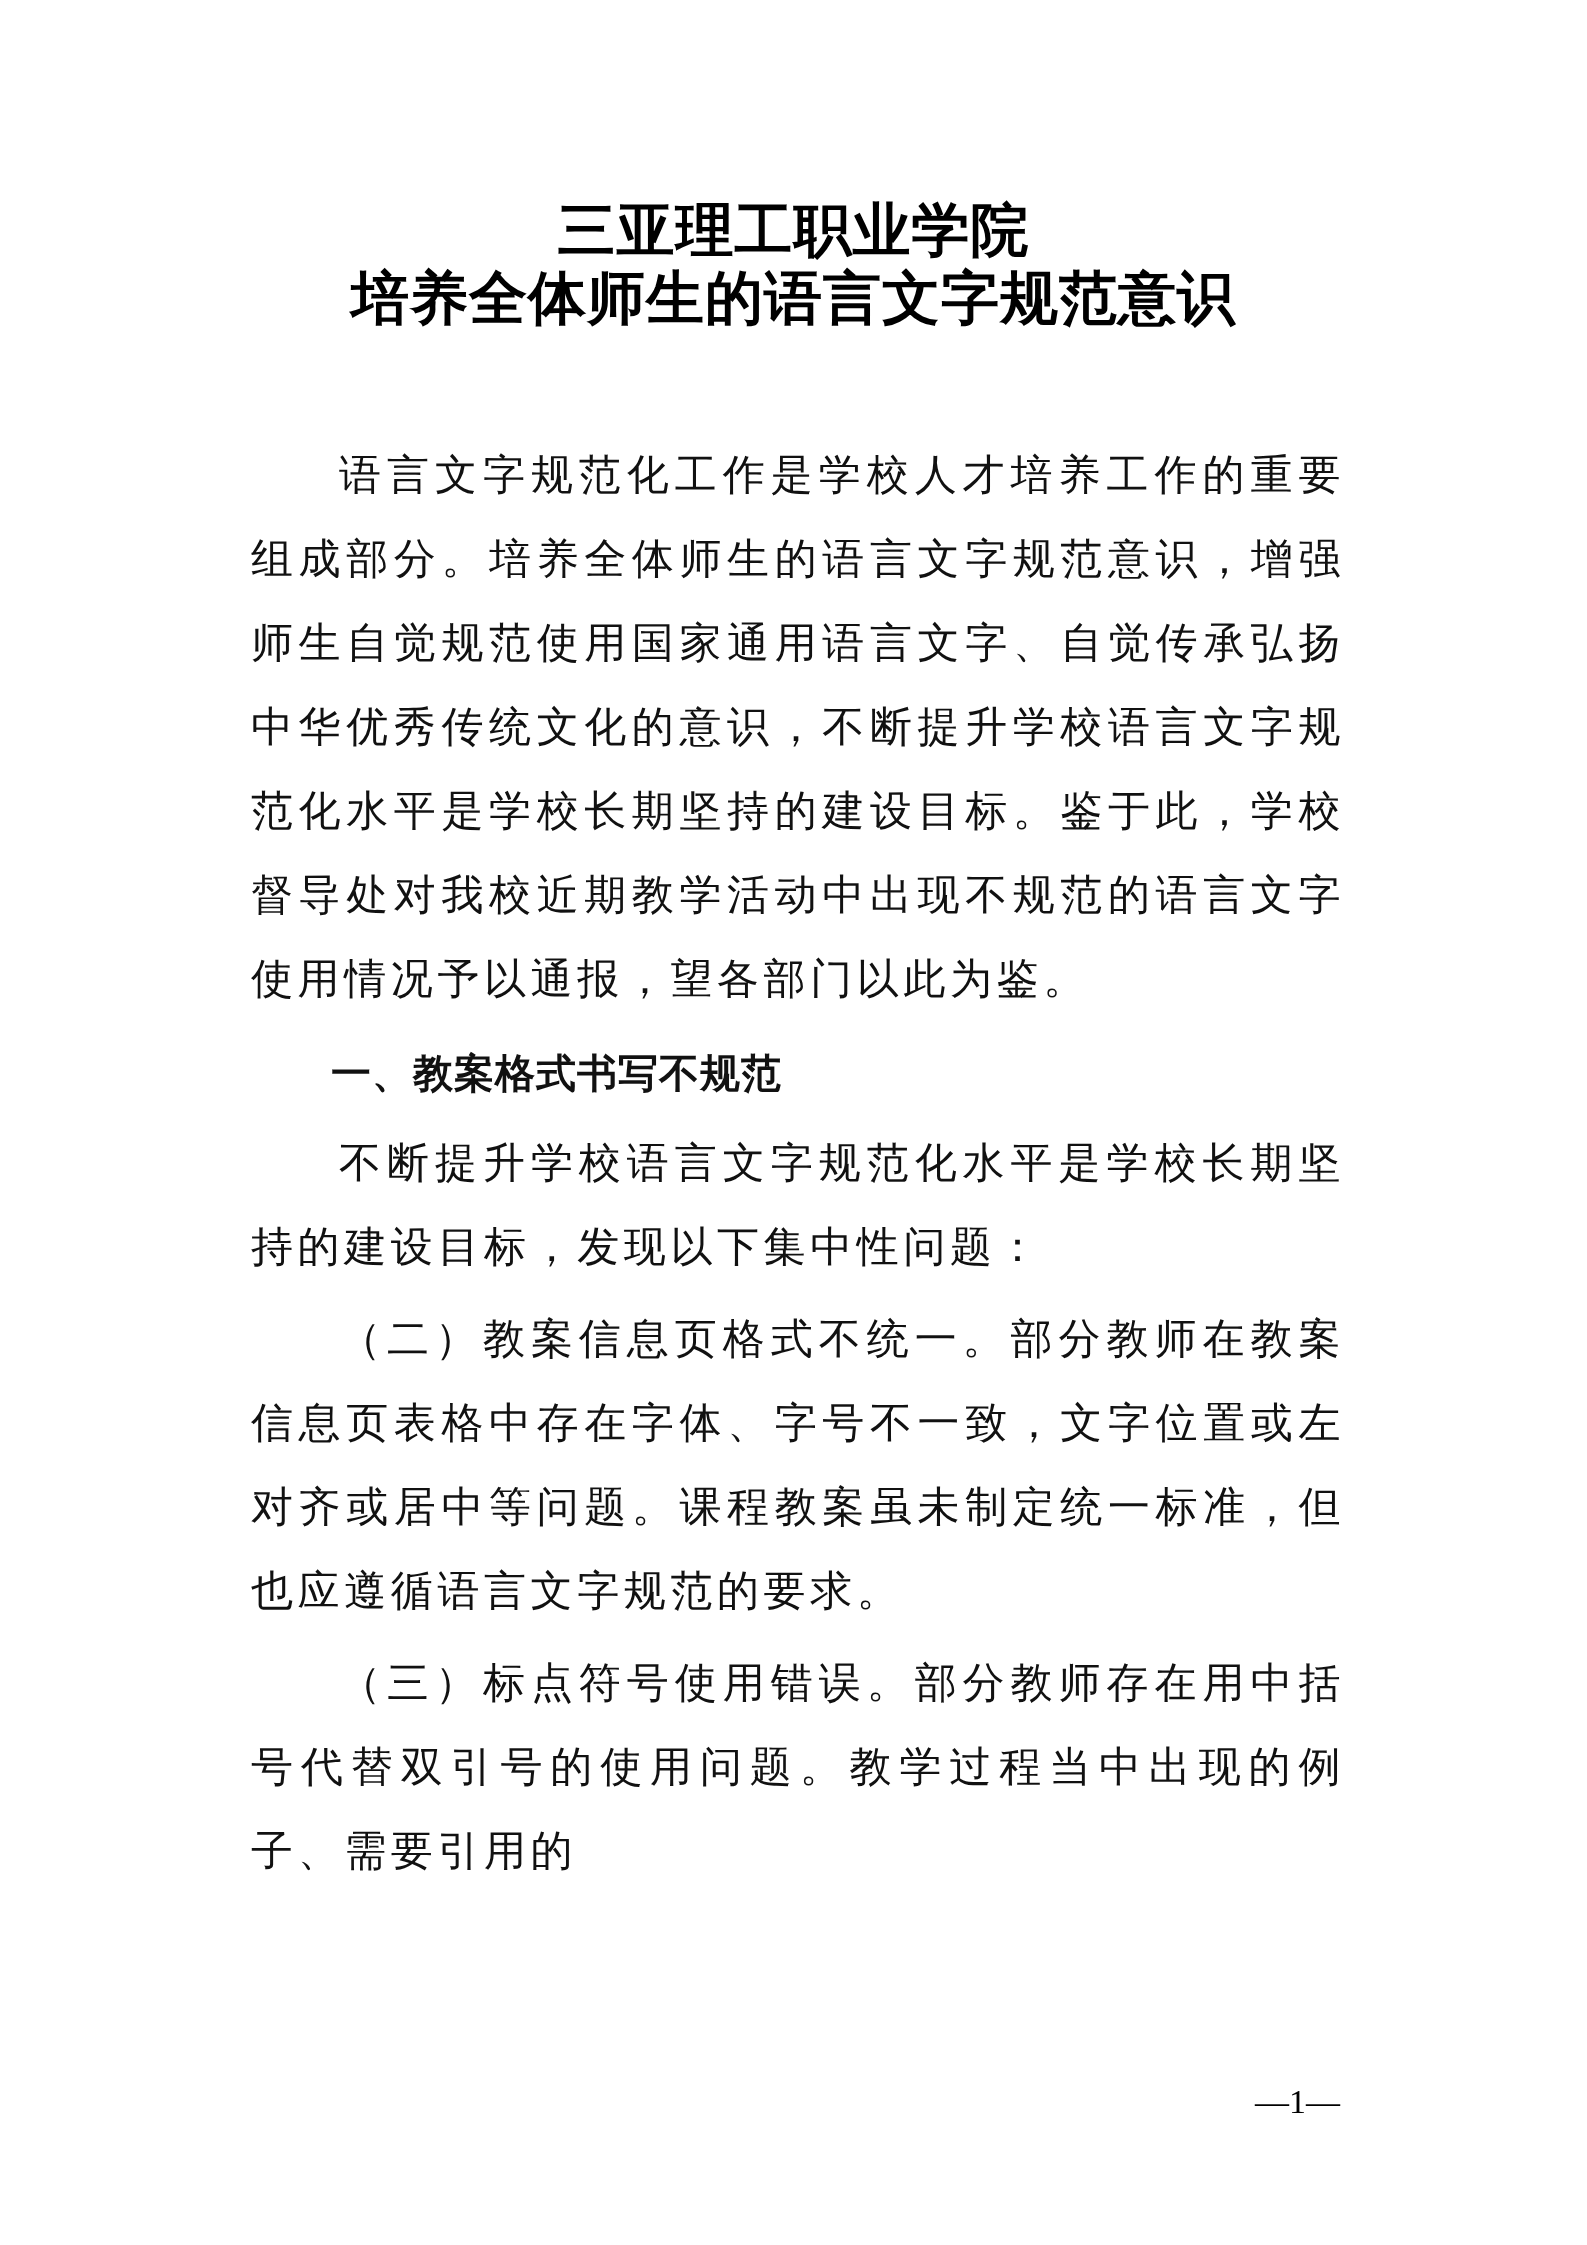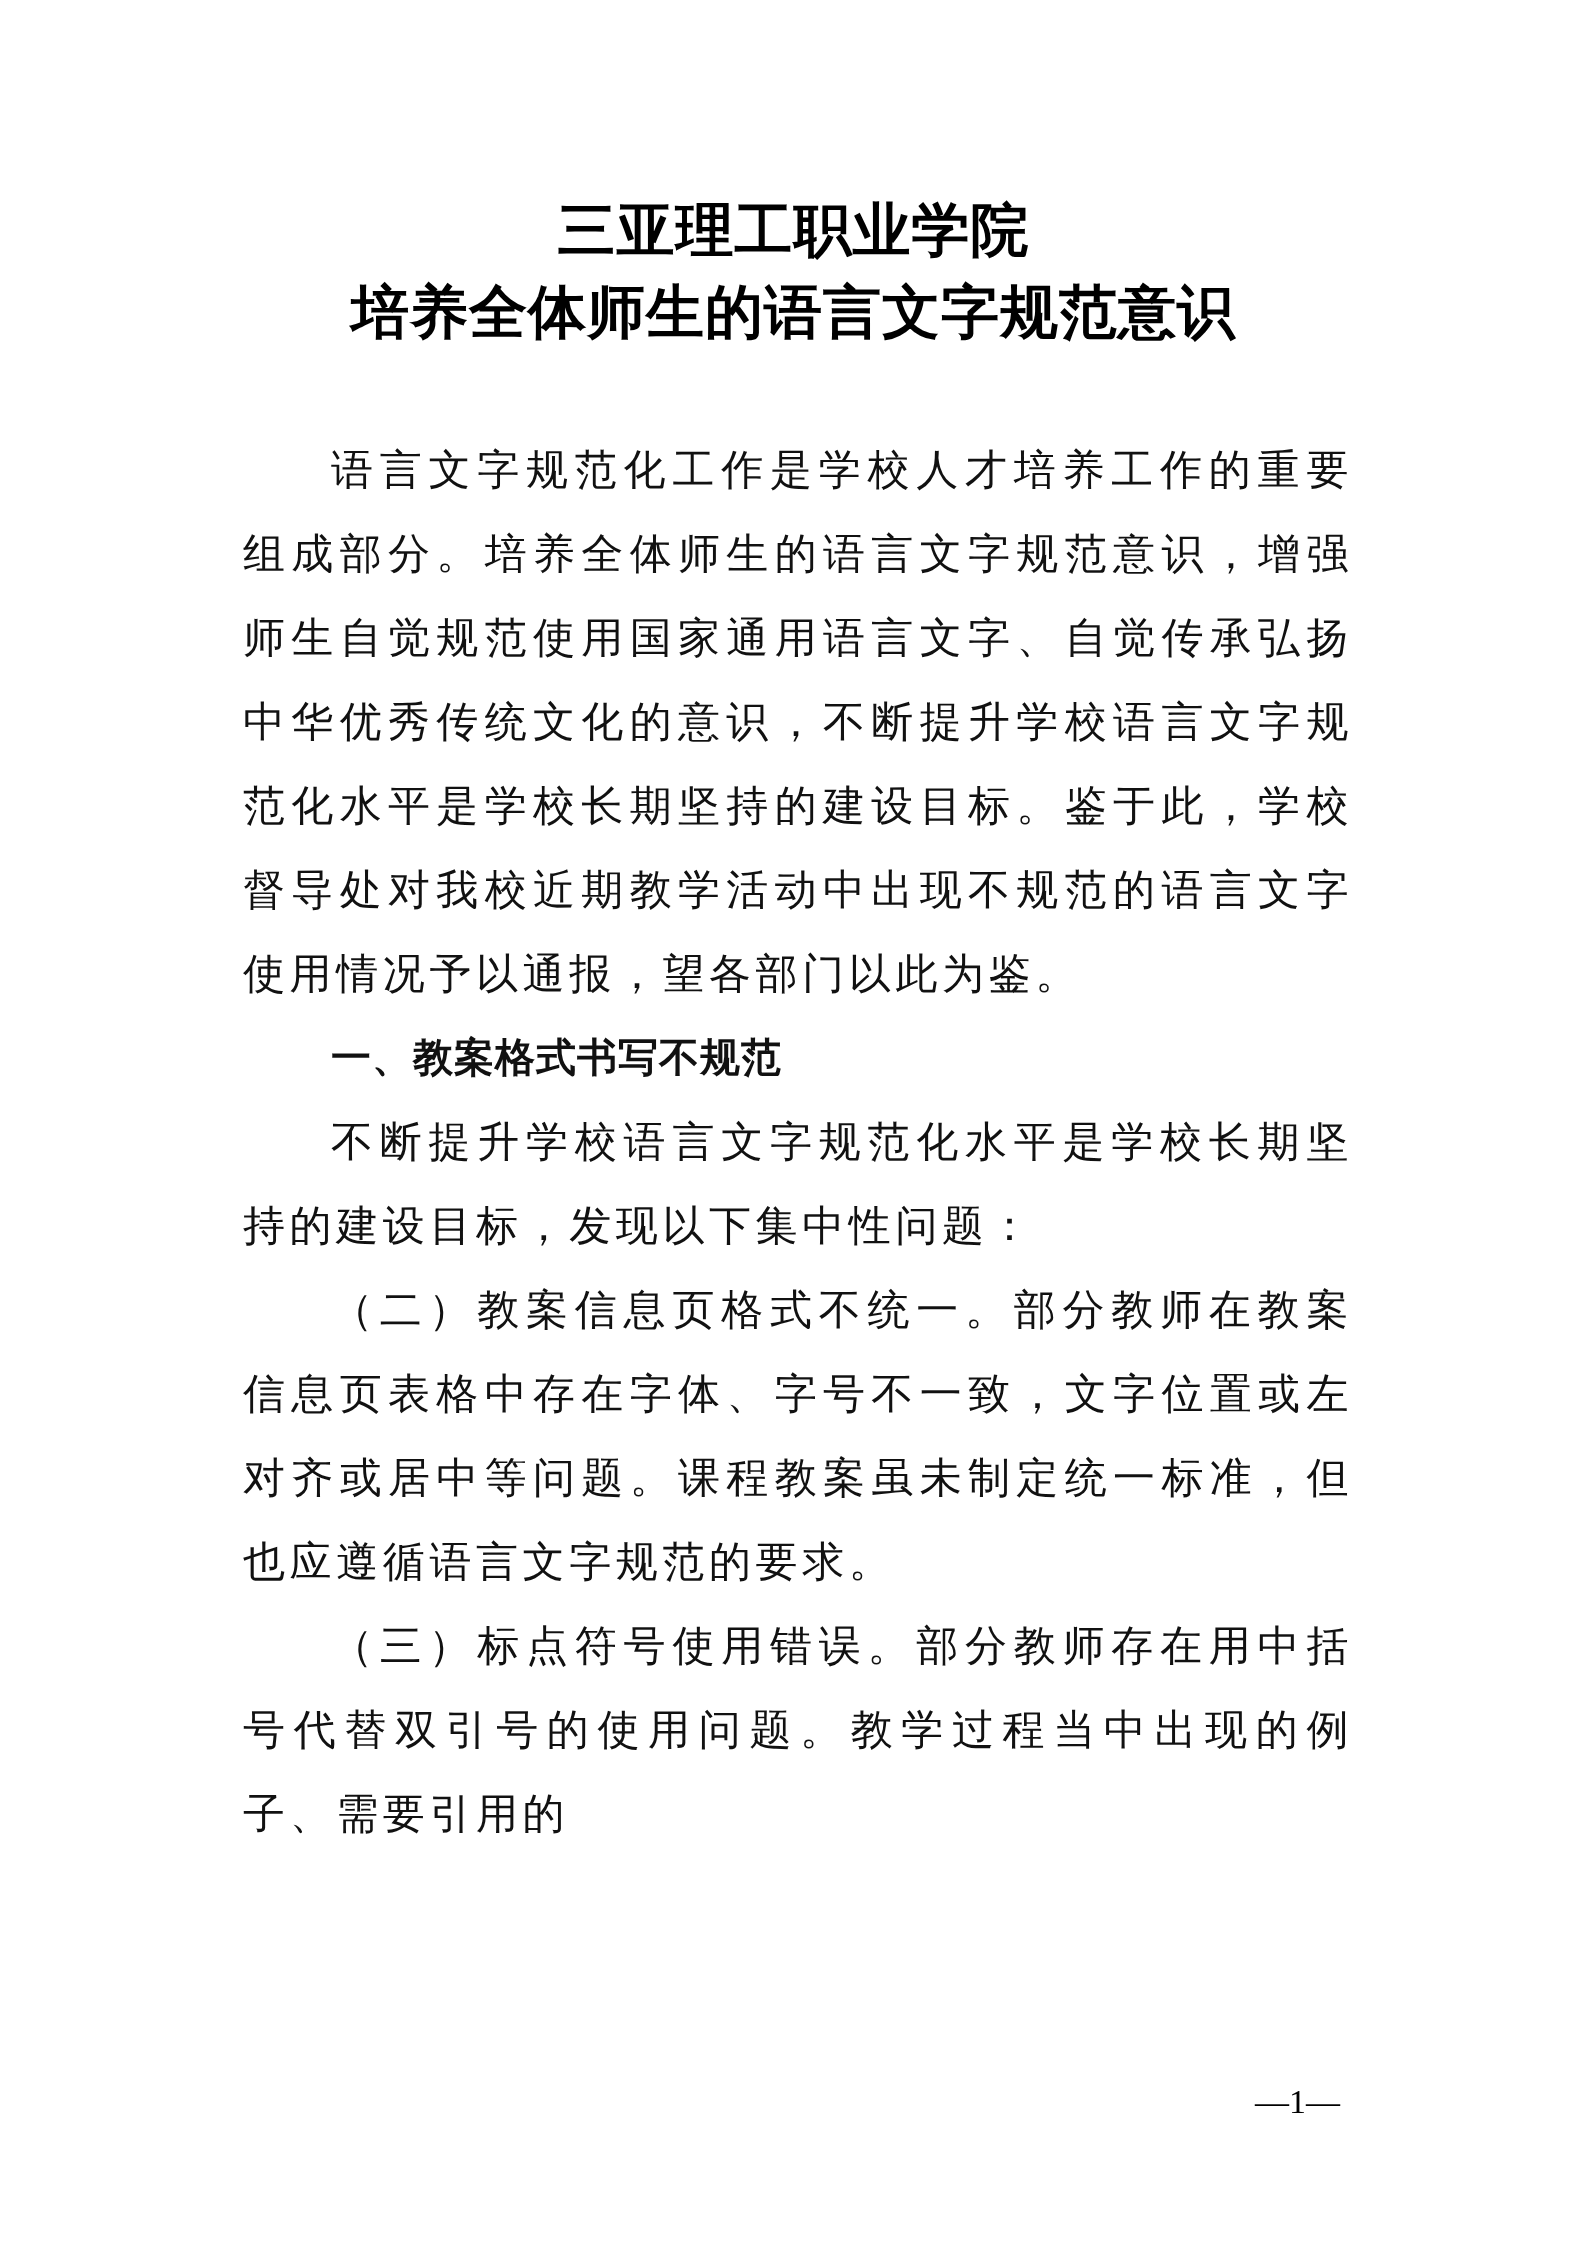--- a/index.html
+++ b/index.html
@@ -31,37 +31,38 @@
       font-weight: bold;
       color: #000;
     }
     .title-line {
       display: block;
       font-size: 58px;
       line-height: 60px;
       letter-spacing: 1px;
       white-space: nowrap;
     }
-    .title-line.l1 { margin-bottom: 22px; }
+    .title-line.l1 { margin-bottom: 8px; }
     .body-text {
       position: absolute;
       left: 243px;
       top: 428px;
       width: 1110px;
       font-family: "DejaVu Sans", "Liberation Sans", sans-serif;
       font-size: 42px;
       line-height: 84px;
       color: #111;
     }
     .para {
-      margin: 0;
+      margin: 8px;
       text-align: justify;
       text-align-last: left;
       letter-spacing: 4.6px;
       word-break: break-all;
+      font-family: Liberation Mono, monospace;
     }
     .para.indent { text-indent: 88px; }
     .heading {
       margin: 0;
       font-family: Liberation Serif, serif;
       font-weight: bold;
       font-size: 40px;
       line-height: 84px;
       padding-left: 88px;
       letter-spacing: 1px;

